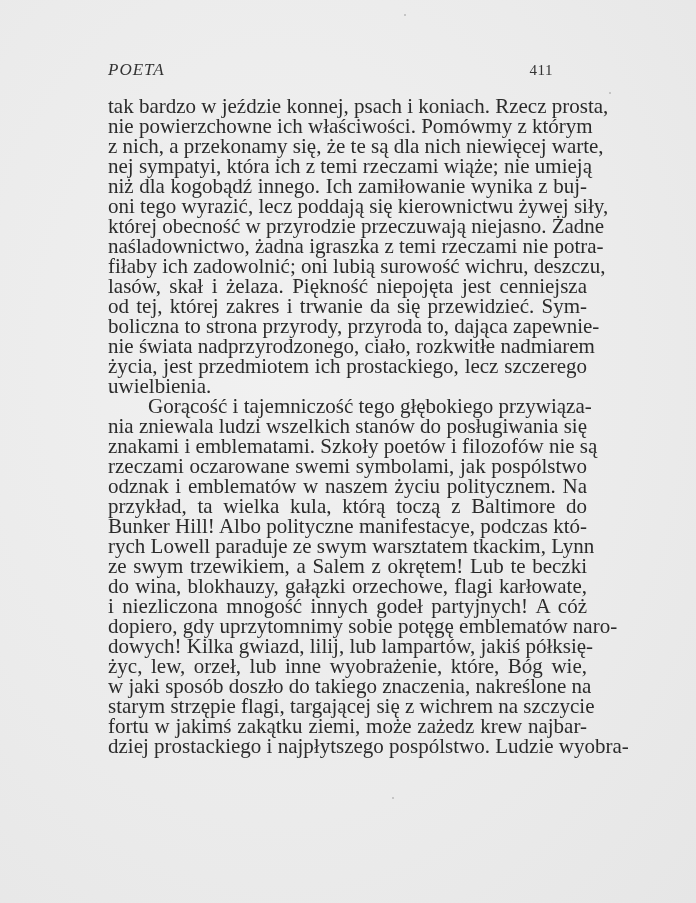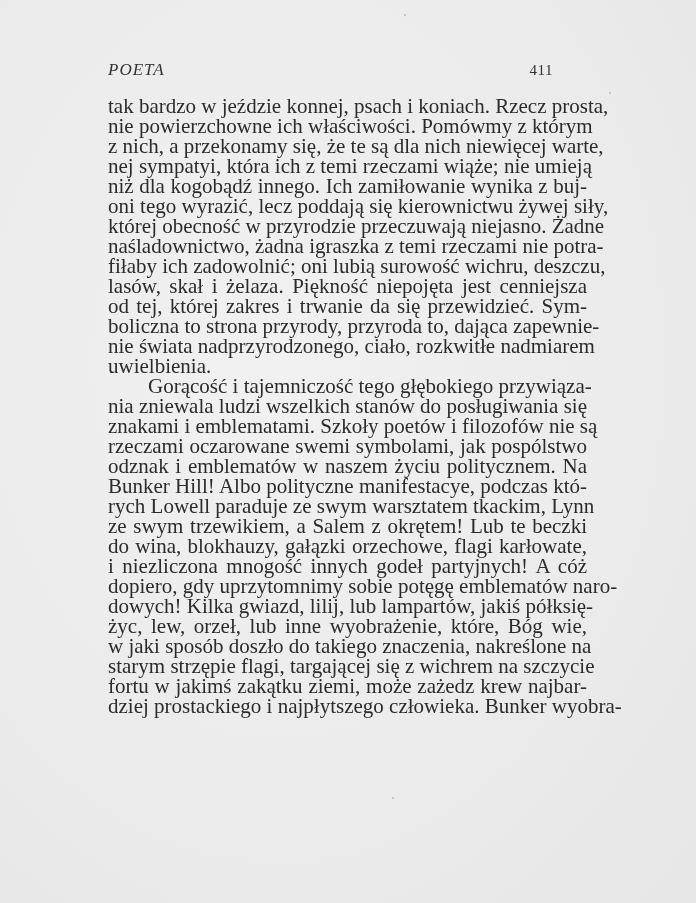--- a/index.html
+++ b/index.html
@@ -92,36 +92,38 @@
     <span class="line">nej sympatyi, która ich z temi rzeczami wiąże; nie umieją</span>
     <span class="line">niż dla kogobądź innego.  Ich zamiłowanie wynika z buj-</span>
     <span class="line">oni tego  wyrazić, lecz poddają się kierownictwu żywej siły,</span>
     <span class="line">której obecność w przyrodzie  przeczuwają niejasno.  Żadne</span>
     <span class="line">naśladownictwo, żadna igraszka z temi rzeczami nie potra-</span>
     <span class="line">fiłaby ich zadowolnić; oni lubią surowość wichru, deszczu,</span>
     <span class="line">lasów, skał i żelaza.  Piękność niepojęta jest cenniejsza</span>
     <span class="line">od tej, której zakres i trwanie da się przewidzieć.  Sym-</span>
     <span class="line">boliczna to strona przyrody, przyroda to, dająca zapewnie-</span>
     <span class="line">nie świata nadprzyrodzonego, ciało,  rozkwitłe nadmiarem</span>
+    <span class="line">życia, jest przedmiotem  ich prostackiego, lecz  szczerego</span>
     <span class="line last">uwielbienia.</span>
     <span class="line indent">Gorącość i tajemniczość  tego głębokiego  przywiąza-</span>
     <span class="line">nia zniewala ludzi wszelkich stanów  do posługiwania się</span>
     <span class="line">znakami i emblematami.  Szkoły poetów i filozofów  nie są</span>
     <span class="line">rzeczami  oczarowane  swemi  symbolami,  jak  pospólstwo</span>
     <span class="line">odznak i emblematów  w naszem życiu  politycznem.  Na</span>
+    <span class="line">przykład,  ta  wielka  kula,  którą  toczą  z  Baltimore  do</span>
     <span class="line">Bunker Hill!  Albo polityczne manifestacye, podczas któ-</span>
     <span class="line">rych Lowell paraduje ze swym  warsztatem tkackim, Lynn</span>
     <span class="line">ze swym trzewikiem, a Salem z okrętem!  Lub te beczki</span>
     <span class="line">do wina, blokhauzy, gałązki orzechowe, flagi karłowate,</span>
     <span class="line">i niezliczona  mnogość  innych  godeł  partyjnych!  A cóż</span>
     <span class="line">dopiero, gdy uprzytomnimy sobie potęgę emblematów naro-</span>
     <span class="line">dowych!  Kilka gwiazd, lilij, lub lampartów, jakiś półksię-</span>
     <span class="line">życ,  lew,  orzeł,  lub inne  wyobrażenie,  które,  Bóg wie,</span>
     <span class="line">w jaki sposób doszło do takiego znaczenia, nakreślone na</span>
     <span class="line">starym strzępie flagi, targającej się z wichrem na szczycie</span>
     <span class="line">fortu  w jakimś zakątku ziemi,  może zażedz krew  najbar-</span>
-    <span class="line">dziej prostackiego i najpłytszego człowieka.  Bunker wyobra-</span>
+    <span class="line">dziej prostackiego i najpłytszego pospólstwo.  Ludzie wyobra-</span>
   </div>
 
   <span class="speck" style="left:404px; top:14px;"></span>
   <span class="speck" style="left:609px; top:92px;"></span>
   <span class="speck" style="left:392px; top:797px;"></span>
 </div>
 
 </body></html>

